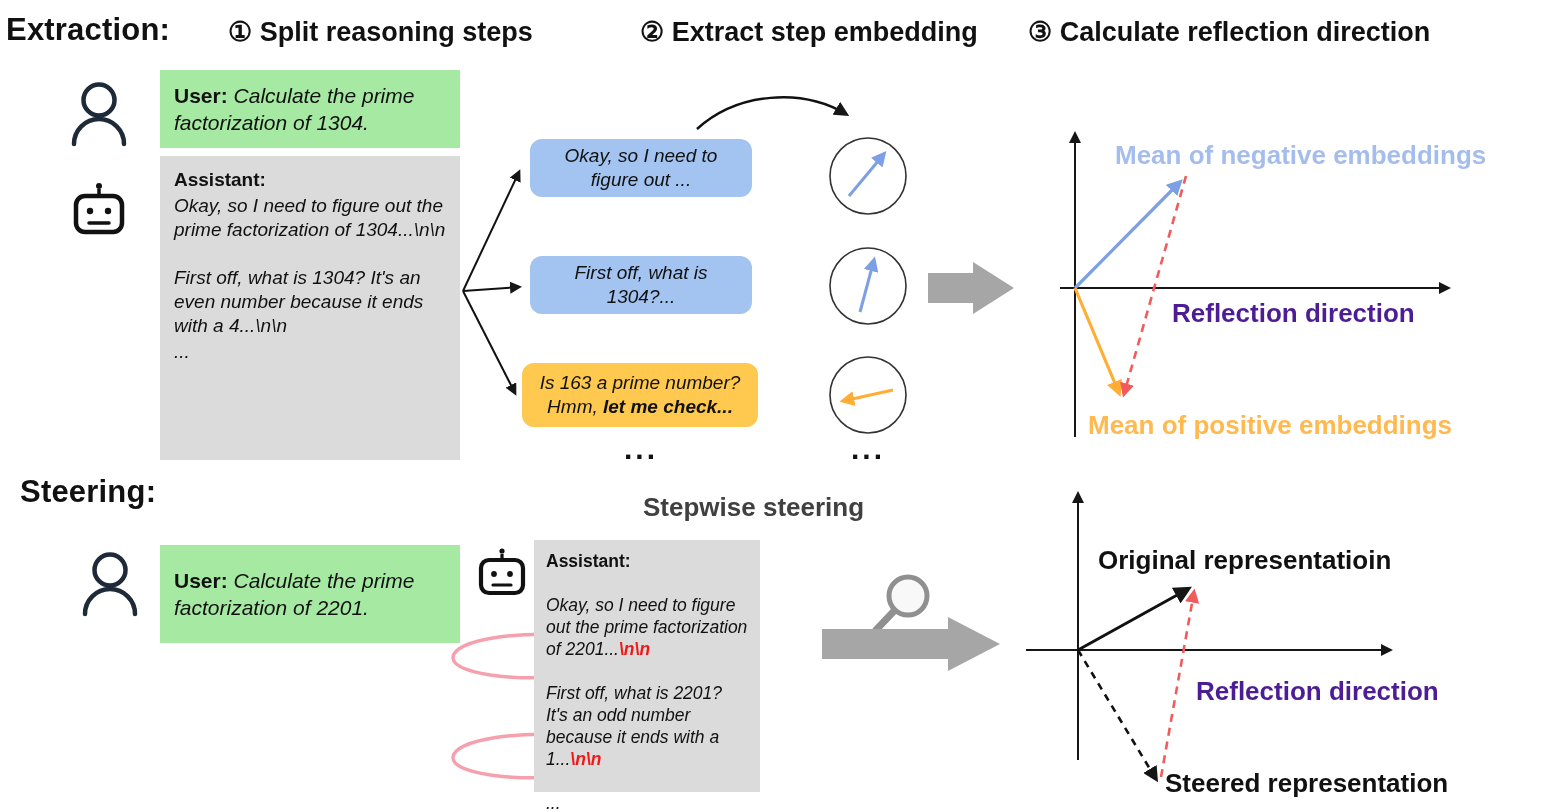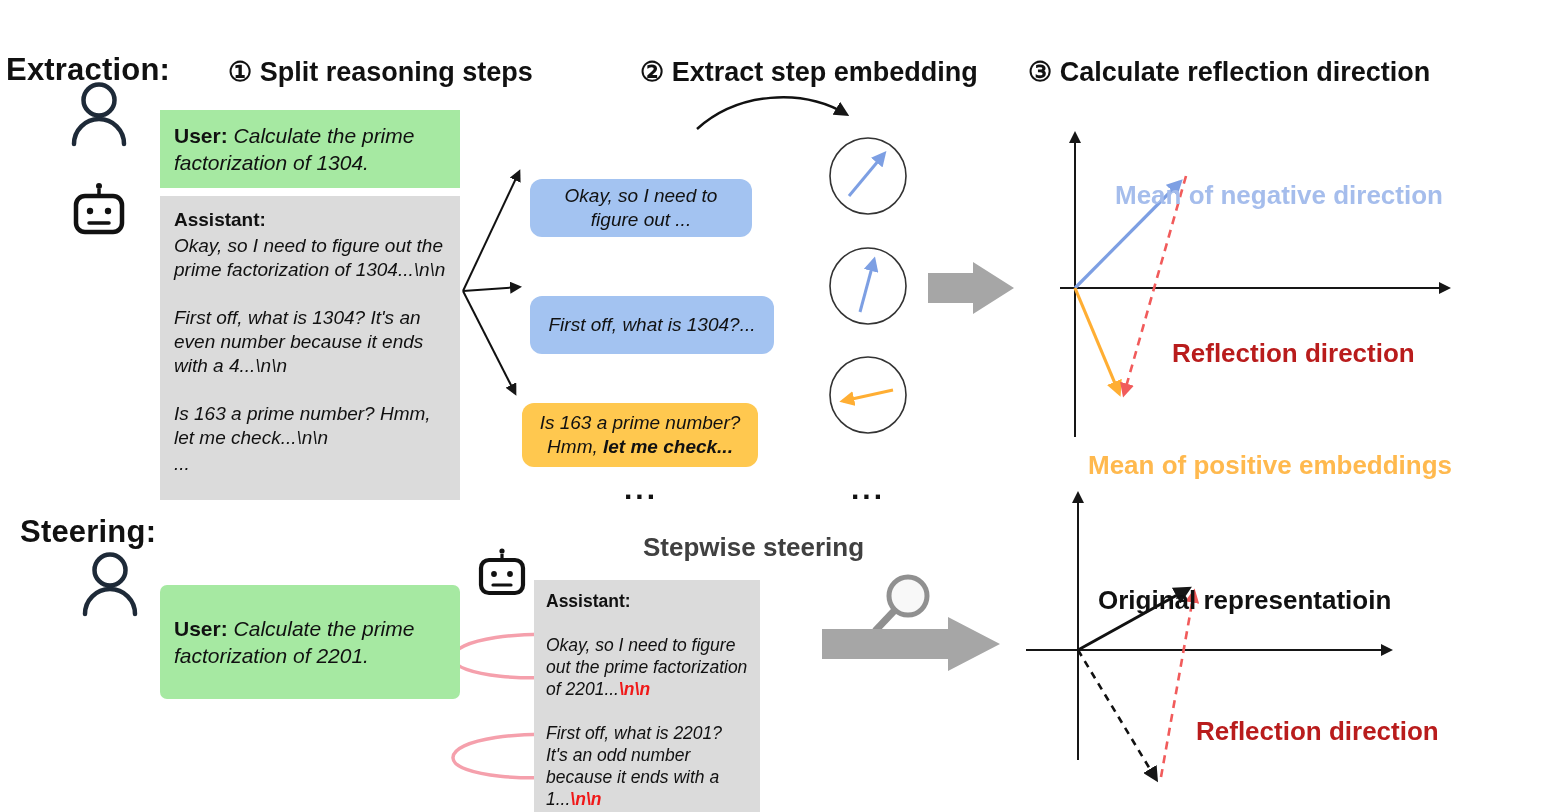--- a/index.html
+++ b/index.html
@@ -1,21 +1,21 @@
 <!DOCTYPE html>
 <html><head>
 <meta charset="utf-8">
 <style>
   * { margin:0; padding:0; box-sizing:border-box; }
   body { background:#fff; }
   .canvas {
     position:relative; width:1543px; height:812px; background:#ffffff;
     font-family:"Liberation Sans", sans-serif; color:#111; overflow:hidden;
   }
-  .abs { position:absolute;margin-top:40px; }
+  .abs { position:absolute; }
   .hdr-main { font-size:31px; font-weight:800; letter-spacing:0.2px; }
   .hdr-step { font-size:27px; font-weight:700; }
   .user-box {
     background:#A6E9A2; padding:10px 14px; font-size:21px; line-height:1.3;
     display:flex; flex-direction:column; justify-content:center;
   }
   .assistant-box { background:#DBDBDB; padding:12px 14px; font-size:19px; line-height:1.26; }
   .assistant-box.small { font-size:17.5px; padding:10px 12px; }
   .speaker { font-weight:700; font-style:normal; }
   .utext { font-style:italic; }
@@ -26,21 +26,21 @@
   .bubble {
     border-radius:12px; display:flex; align-items:center; justify-content:center;
     text-align:center; font-style:italic; font-size:19px; line-height:1.28; padding:6px 12px;
   }
   .bubble.blue { background:#A3C3F1; }
   .bubble.orange { background:#FFC84F; }
   .dots { font-size:30px; font-weight:700; letter-spacing:3px; text-align:center; }
   .plot-label { font-weight:700; font-size:26px; white-space:nowrap; }
   .lbl-negative { color:#A5BDEC; }
   .lbl-positive { color:#FFB94E; }
-  .lbl-reflect { color:#b91c1c; }
+  .lbl-reflect { color:#4c1d95; }
   .lbl-pink { color:#404040; }
   svg.overlay { position:absolute; left:0; top:0; pointer-events:none; }
 </style>
 </head>
 <body>
 
 <div class="canvas">
 
   <svg class="overlay" width="1543" height="812" viewBox="0 0 1543 812">
     <defs>
@@ -147,45 +147,44 @@
   <div class="abs hdr-step" style="left:640px; top:16px;">② Extract step embedding</div>
 
   <div class="abs user-box" style="left:160px; top:70px; width:300px; height:78px;">
     <p><span class="speaker">User:</span><span class="utext"> Calculate the prime factorization of 1304.</span></p>
   </div>
 
   <div class="abs assistant-box" style="left:160px; top:156px; width:300px; height:304px;">
     <p class="speaker">Assistant:</p>
     <p class="para tight">Okay, so I need to figure out the prime factorization of 1304...\n\n</p>
     <p class="para">First off, what is 1304? It's an even number because it ends with a 4...\n\n</p>
-    <p class="para">Is 163 a prime number? Hmm, let me check...\n\n</p>
     <p class="para tight">...</p>
   </div>
 
   <div class="abs bubble blue" style="left:530px; top:139px; width:222px; height:58px;">
     <span>Okay, so I need to figure out ...</span>
   </div>
-  <div class="abs bubble blue" style="left:530px; top:256px; width:244px; height:58px;">
+  <div class="abs bubble blue" style="left:530px; top:256px; width:222px; height:58px;">
     <span>First off, what is 1304?...</span>
   </div>
   <div class="abs bubble orange" style="left:522px; top:363px; width:236px; height:64px;">
     <span><span>Is 163 a prime number? Hmm, </span><b>let me check...</b></span>
   </div>
 
   <div class="abs dots" style="left:530px; top:432px; width:222px;">...</div>
   <div class="abs dots" style="left:830px; top:432px; width:76px;">...</div>
 
-  <div class="abs plot-label lbl-negative" style="left:1115px; top:140px;">Mean of negative direction</div>
+  <div class="abs plot-label lbl-negative" style="left:1115px; top:140px;">Mean of negative embeddings</div>
   <div class="abs plot-label lbl-reflect" style="left:1172px; top:298px;">Reflection direction</div>
   <div class="abs plot-label lbl-positive" style="left:1088px; top:410px;">Mean of positive embeddings</div>
 
   <div class="abs hdr-main" style="left:20px; top:474px;">Steering:</div>
   <div class="abs plot-label lbl-pink" style="left:643px; top:492px;">Stepwise steering</div>
 
-  <div class="abs user-box" style="left:160px; top:545px; width:300px; height:114px;border-radius:7px;">
+  <div class="abs user-box" style="left:160px; top:545px; width:300px; height:98px;">
     <p><span class="speaker">User:</span><span class="utext"> Calculate the prime factorization of 2201.</span></p>
   </div>
 
   <div class="abs assistant-box small" style="left:534px; top:540px; width:226px; height:252px;">
     <p class="speaker">Assistant:</p>
     <p class="para tight"><span>Okay, so I need to figure out the prime factorization of 2201...</span><span class="red-mark">\n\n</span></p>
     <p class="para"><span>First off, what is 2201? It's an odd number because it ends with a 1...</span><span class="red-mark">\n\n</span></p>
     <p class="para">...</p>
   </div>
 

